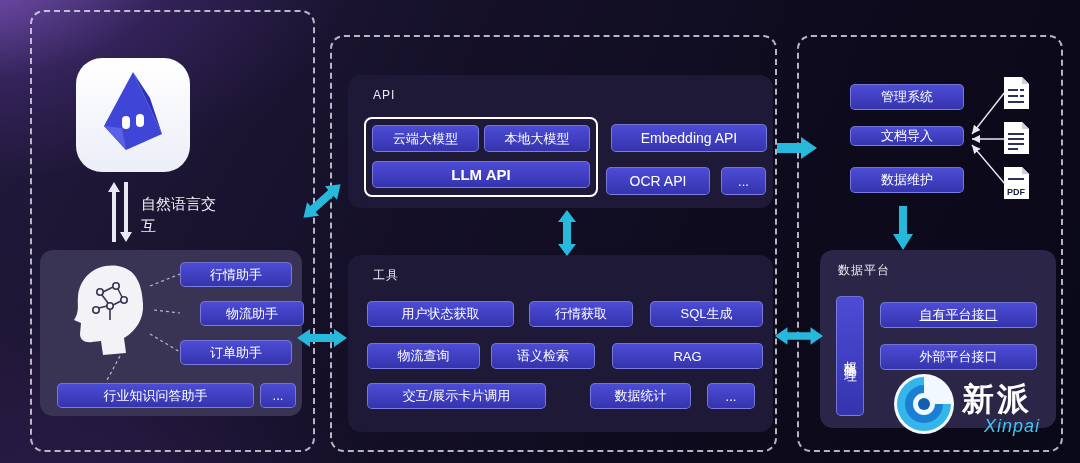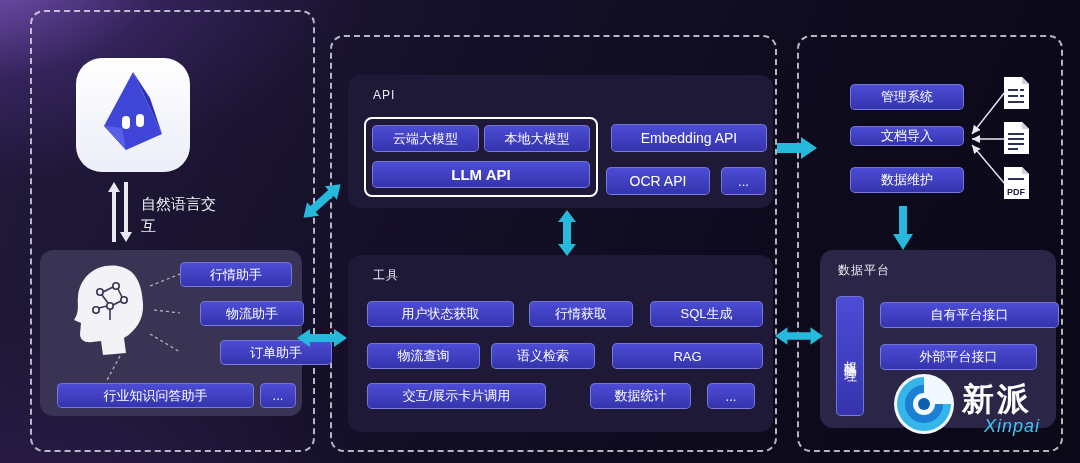--- a/index.html
+++ b/index.html
@@ -90,21 +90,21 @@
         <line x1="47" y1="43" x2="55" y2="39"></line>
         <line x1="37" y1="30" x2="47" y2="25"></line>
         <line x1="33" y1="46" x2="41" y2="44"></line>
         <line x1="44" y1="47" x2="44" y2="58"></line>
       </g>
     </svg>
   </div>
 
   <div class="btn" style="left:180px;top:262px;width:112px;height:25px;">行情助手</div>
   <div class="btn" style="left:180px;top:301px;width:104px;height:25px;margin-left:20px;">物流助手</div>
-  <div class="btn" style="left:180px;top:340px;width:112px;height:25px;margin-left:40px;">订单助手</div>
+  <div class="btn" style="left:180px;top:340px;width:112px;height:25px;">订单助手</div>
   <div class="btn" style="left:57px;top:383px;width:197px;height:25px;">行业知识问答助手</div>
   <div class="btn" style="left:260px;top:383px;width:36px;height:25px;">...</div>
 
   <div class="panel panel-dark" style="left:348px;top:75px;width:425px;height:133px;"></div>
   <div class="title" style="left:373px;top:88px;">API</div>
 
   <div style="position:absolute;left:364px;top:117px;width:234px;height:80px;border:2px solid #ffffff;border-radius:8px;box-sizing:border-box;"></div>
   <div class="btn" style="left:372px;top:125px;width:107px;height:27px;">云端大模型</div>
   <div class="btn" style="left:484px;top:125px;width:106px;height:27px;">本地大模型</div>
   <div class="btn btn-strong" style="left:372px;top:161px;width:218px;height:27px;">LLM API</div>
@@ -170,21 +170,21 @@
     <g stroke="#e9e9f2" stroke-width="1.4" fill="none">
       <line x1="43" y1="8" x2="10" y2="50" marker-end="url(#aw)"></line>
       <line x1="43" y1="55" x2="10" y2="55" marker-end="url(#aw)"></line>
       <line x1="43" y1="100" x2="10" y2="61" marker-end="url(#aw)"></line>
     </g>
   </svg>
 
   <div class="panel panel-right" style="left:820px;top:250px;width:236px;height:178px;"></div>
   <div class="title" style="left:838px;top:262px;">数据平台</div>
   <div class="btn vbtn" style="left:836px;top:296px;width:28px;height:120px;">权限管理</div>
-  <div class="btn" style="left:880px;top:302px;width:179px;height:26px;">自有平台接口</div>
+  <div class="btn" style="left:880px;top:302px;width:157px;height:26px;text-decoration:underline;">自有平台接口</div>
   <div class="btn" style="left:880px;top:344px;width:157px;height:26px;">外部平台接口</div>
 
   <div class="arr" style="left:296px;top:190px;width:52px;height:22px;transform:rotate(-42deg);">
     <svg width="52" height="22" viewBox="0 0 50 22">
         <polygon points="0,11 13,2 13,7 37,7 37,2 50,11 37,20 37,15 13,15 13,20" fill="#27b9dc"></polygon>
       </svg>
   </div>
   <div class="arr" style="left:297px;top:327px;">
     <svg width="50" height="22" viewBox="0 0 50 22">
         <polygon points="0,11 13,2 13,7 37,7 37,2 50,11 37,20 37,15 13,15 13,20" fill="#27b9dc"></polygon>

